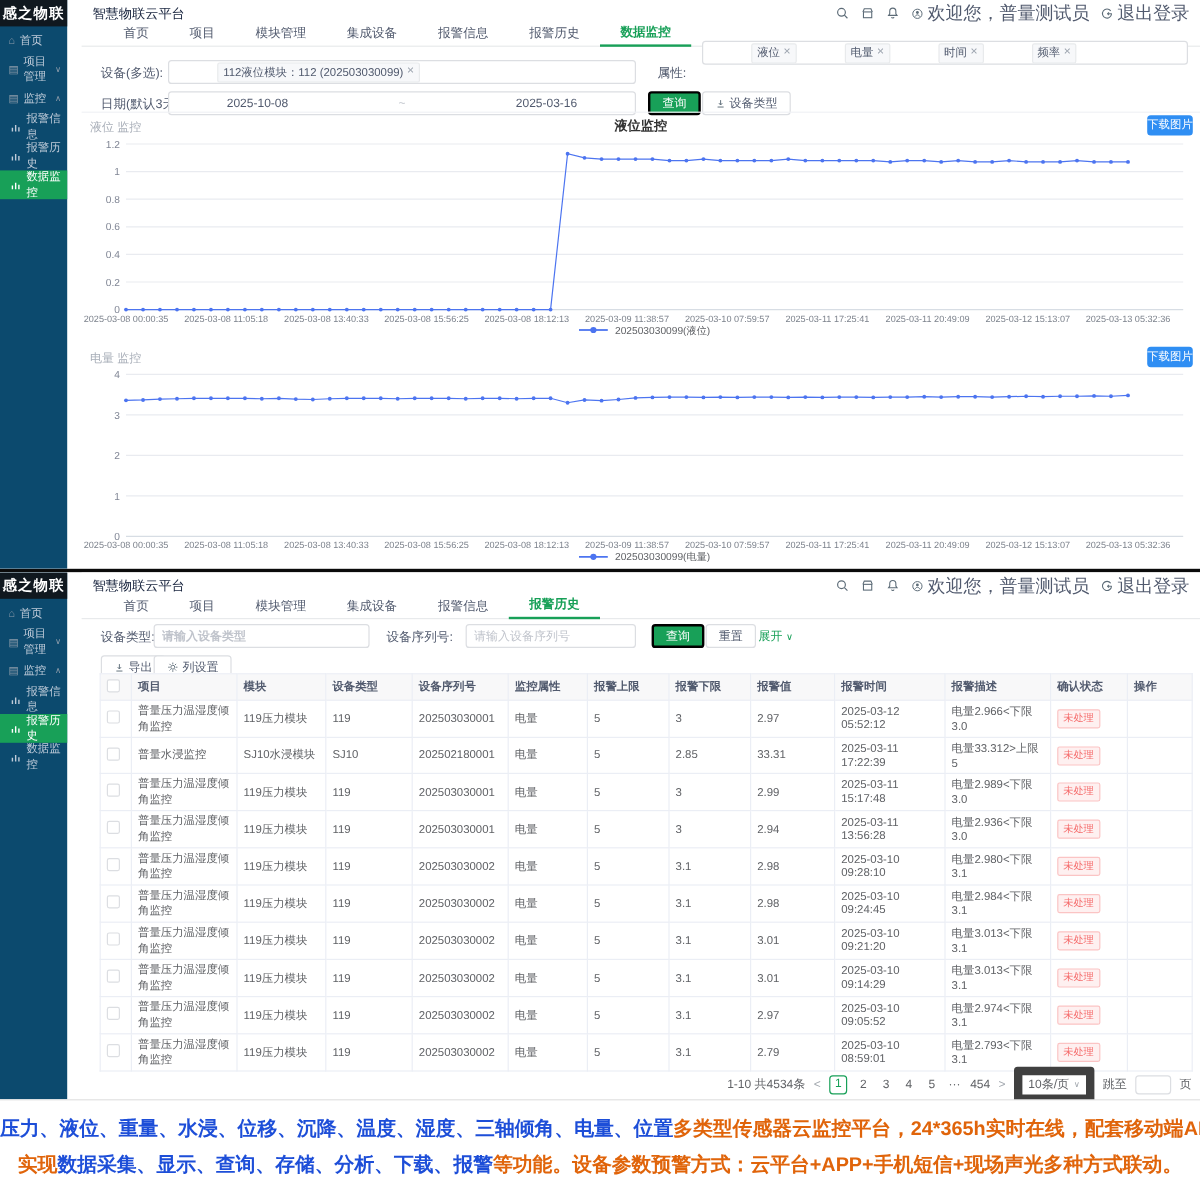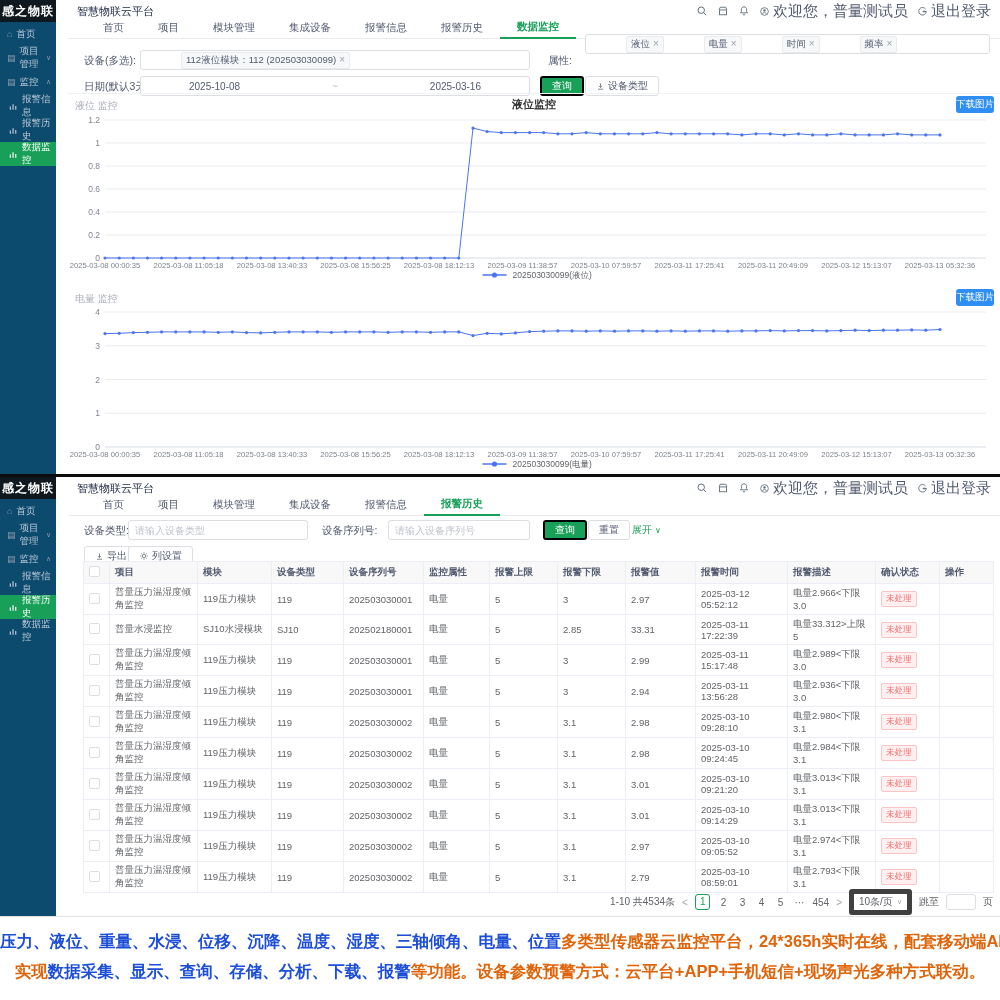--- a/index.html
+++ b/index.html
@@ -59,21 +59,21 @@
   .tbl td{height:30px;border:1px solid #ebeef5;padding:2px 5px;vertical-align:middle;}
   .cb{display:inline-block;width:11px;height:11px;border:1px solid #dcdee2;border-radius:2px;background:#fff;cursor:pointer;}
   .badge-red{display:inline-block;padding:1px 4px;font-size:8.5px;color:#f56c6c;background:#fef0f0;border:1px solid #fbc4c4;border-radius:2px;white-space:nowrap;}
 
   
   .pagination{position:absolute;right:7px;top:412px;display:flex;align-items:center;gap:7px;font-size:10px;color:#606266;}
   .pg-sum{color:#606266;}
   .pg-arrow{color:#a0a6ad;cursor:pointer;}
   .pg-num{min-width:12px;text-align:center;cursor:pointer;}
   .pg-num.cur{border:1px solid #18a058;color:#18a058;border-radius:3px;padding:0 4px;height:16px;line-height:14px;}
-  .pg-select{border:5px solid #404040;border-radius:3px;padding:1px 5px;display:flex;gap:4px;align-items:center;cursor:pointer;}
+  .pg-select{border:7px solid #404040;border-radius:3px;padding:1px 5px;display:flex;gap:4px;align-items:center;cursor:pointer;}
   .pg-select .chev{font-size:7px;color:#a0a6ad;}
   .pg-input{width:30px;height:16px;border:1px solid #dcdee2;border-radius:3px;}
 
   
   .caption{height:79px;background:#fff;text-align:center;padding-top:9px;font-weight:bold;font-size:16.5px;}
   .caption .line{height:30px;line-height:30px;white-space:nowrap;}
   .seg-black{color:#1d4ed8;}
   .seg-orange{color:#e0640a;}
   svg{display:block;}
 </style>
@@ -495,21 +495,21 @@
   <nav class="tabs" id="tabs-bottom">
       <div class="tab">首页</div>
       <div class="tab">项目</div>
       <div class="tab">模块管理</div>
       <div class="tab">集成设备</div>
       <div class="tab">报警信息</div>
       <div class="tab active">报警历史</div>
     </nav>
 
   <span class="f-label" style="left:84px;top:47px">设备类型:</span>
-  <input class="f-input" style="left: 128px; top: 43px; width: 180px;" placeholder="请输入设备类型">
+  <input class="f-input" style="left: 128px; top: 43px; width: 180px; font-weight: bold;" placeholder="请输入设备类型">
   <span class="f-label" style="left:322px;top:47px">设备序列号:</span>
   <input class="f-input" style="left: 388px; top: 43px; width: 142px;" placeholder="请输入设备序列号">
   <span class="btn btn-green" style="left:543px;top:43px">查询</span>
   <span class="btn btn-plain" style="left:588px;top:43px">重置</span>
   <span class="btn btn-link" style="left:632px;top:43px">
     <span>展开</span>
     <span style="font-size:8px">∨</span>
   </span>
 
   <span class="btn btn-plain" style="left:84px;top:69px">

